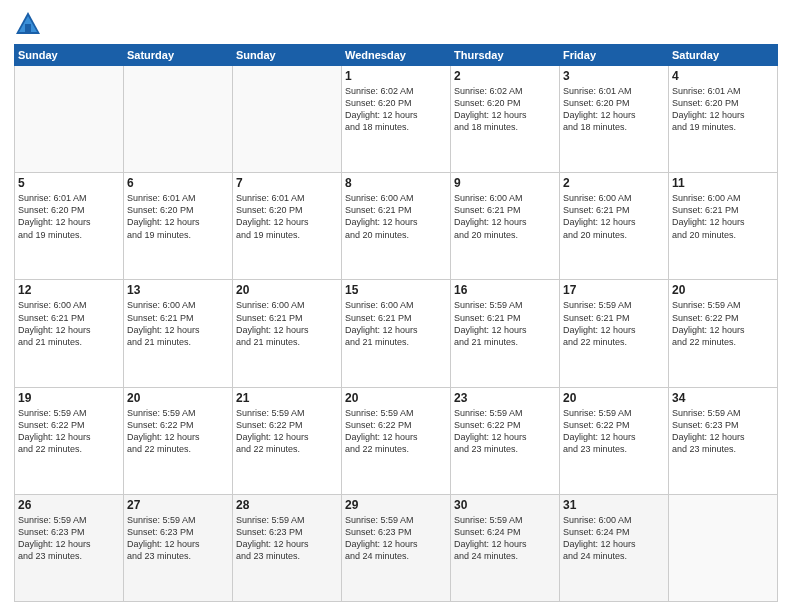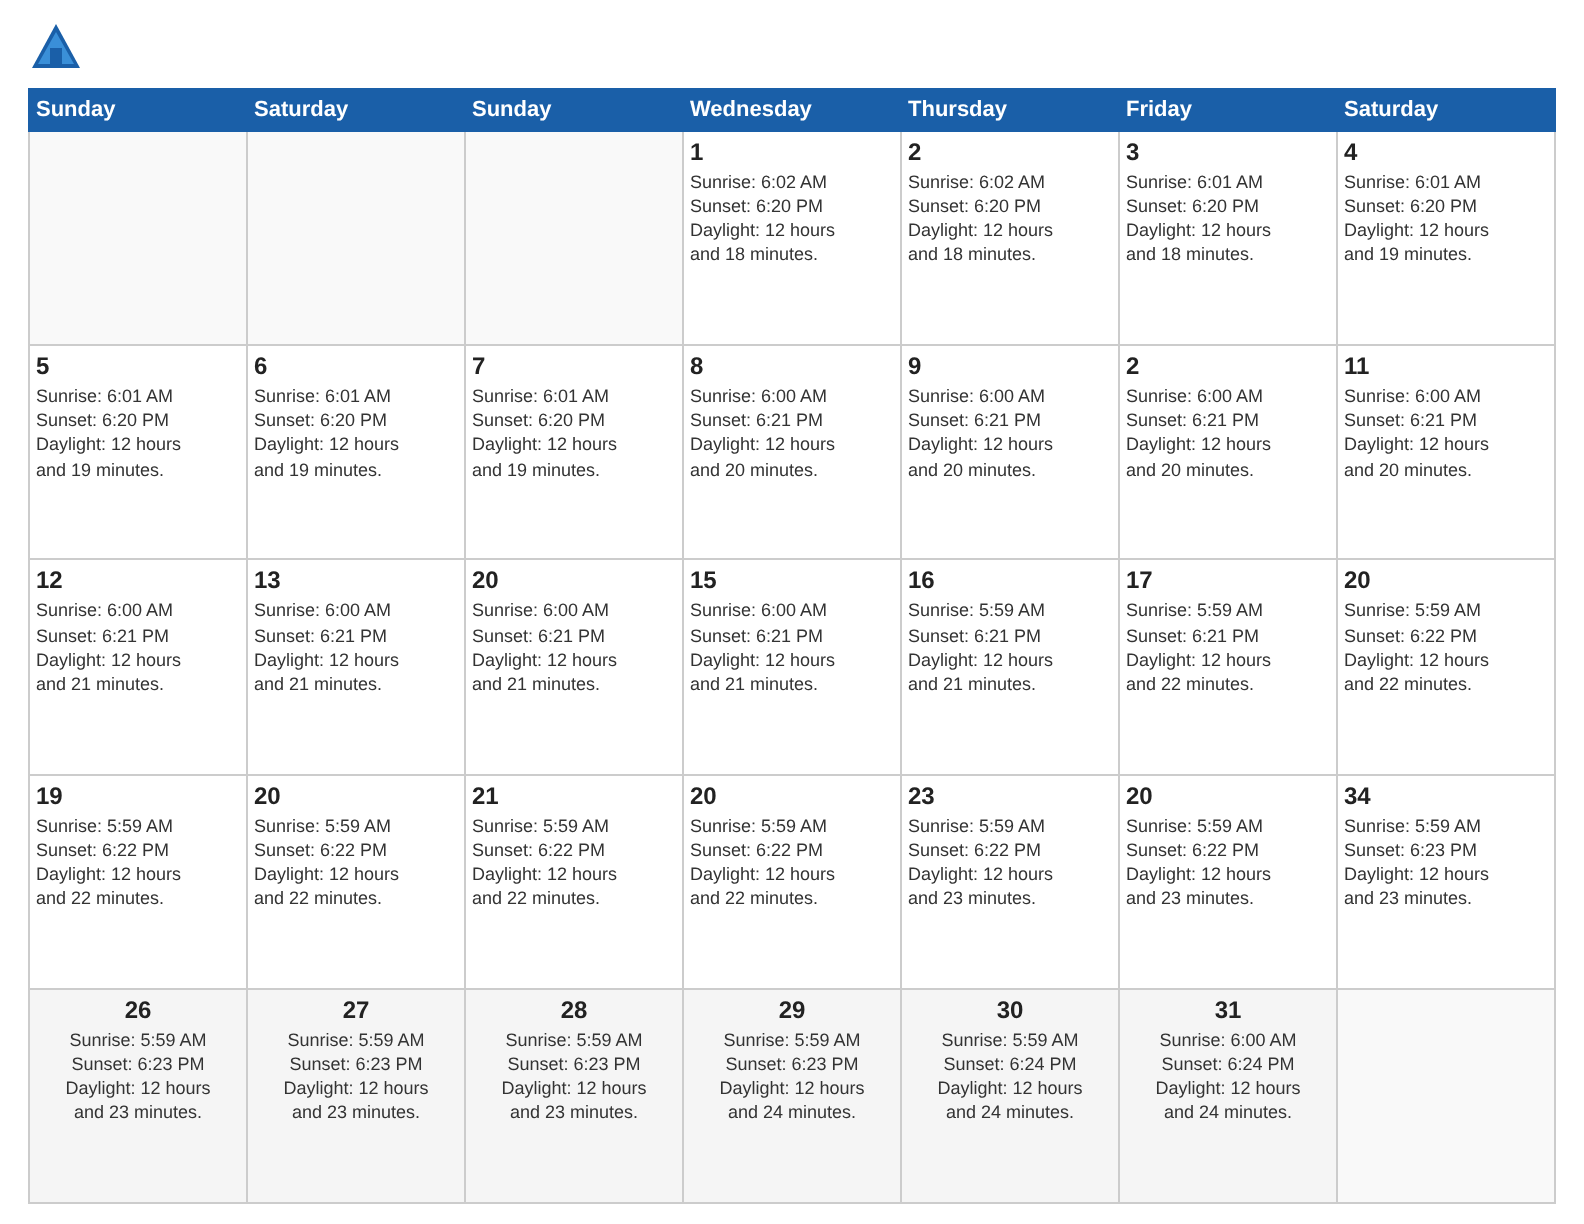--- a/index.html
+++ b/index.html
@@ -93,21 +93,20 @@
       display: block;
       margin-bottom: 2px;
     }
     .day-info {
       font-size: 9px;
       color: #333;
       line-height: 1.35;
     }
     .row-alt td {
       background: #f5f5f5;
-      text-align: center;
     }
   </style>
 </head>
 <body>
 
 <div class="page">
   <div class="header">
     <div class="logo">
       <svg class="logo-icon" viewBox="0 0 28 28">
         <polygon points="14,2 26,24 2,24" fill="#1a5fa8"></polygon>

